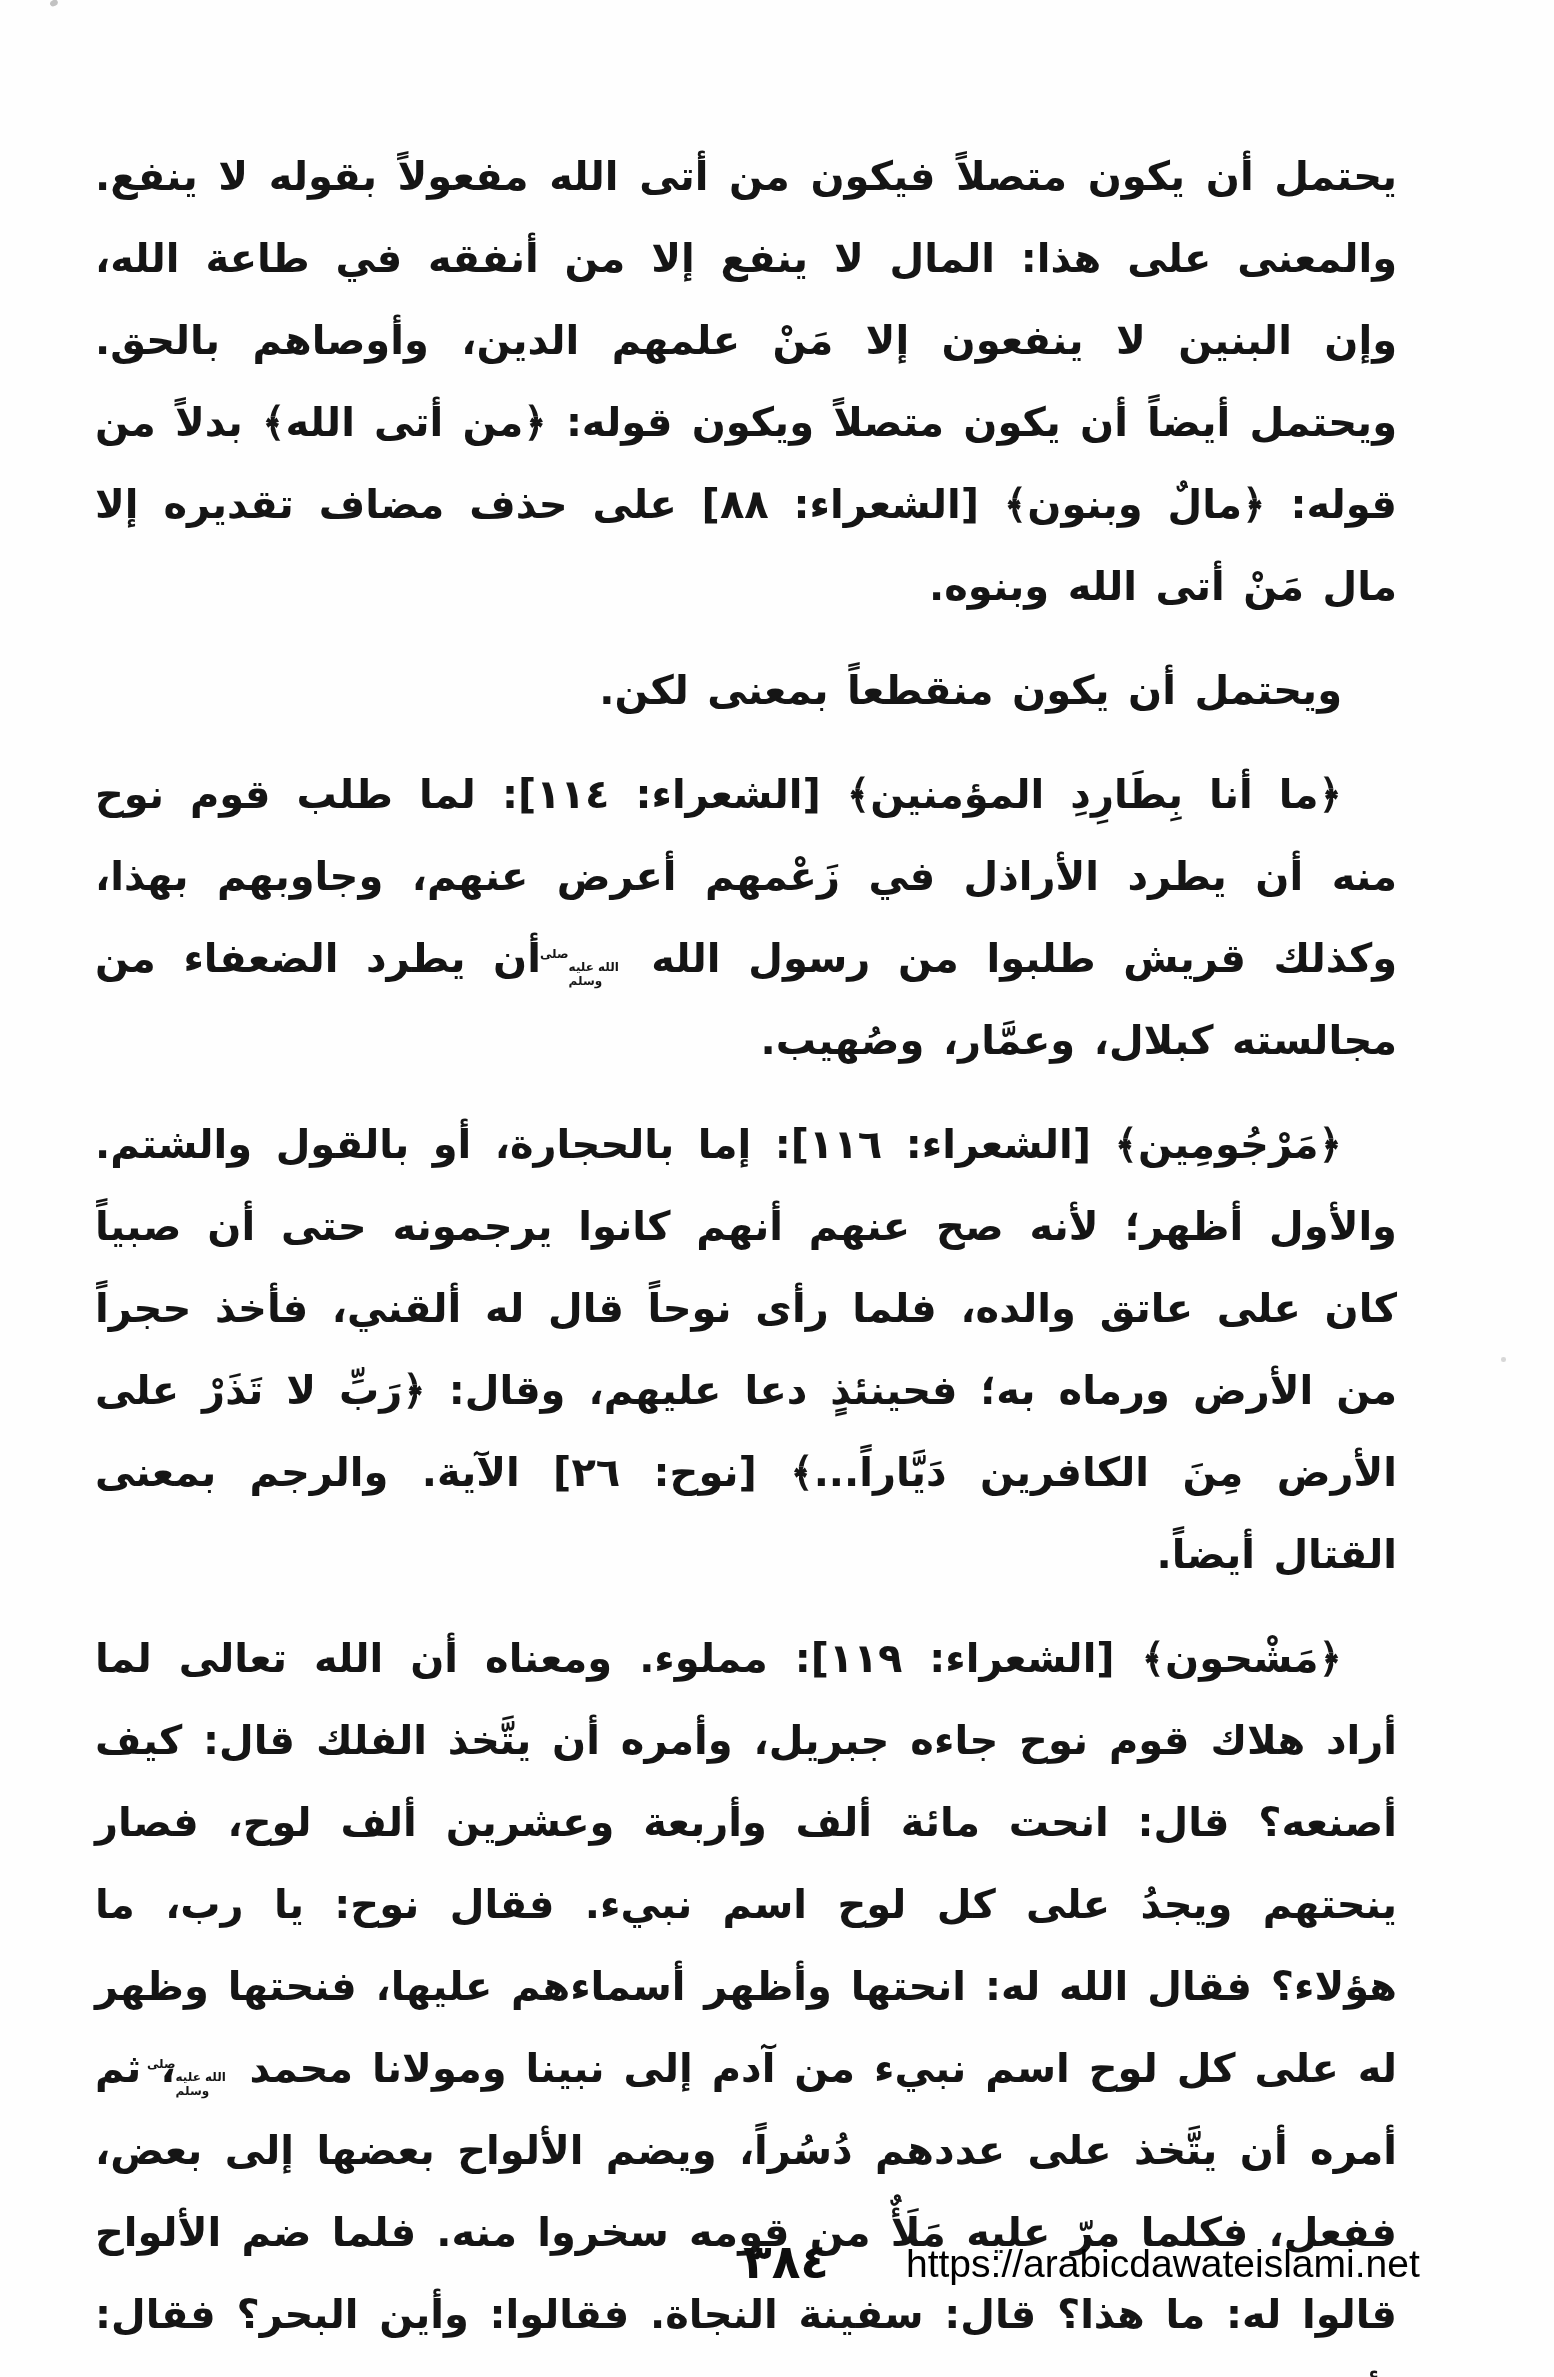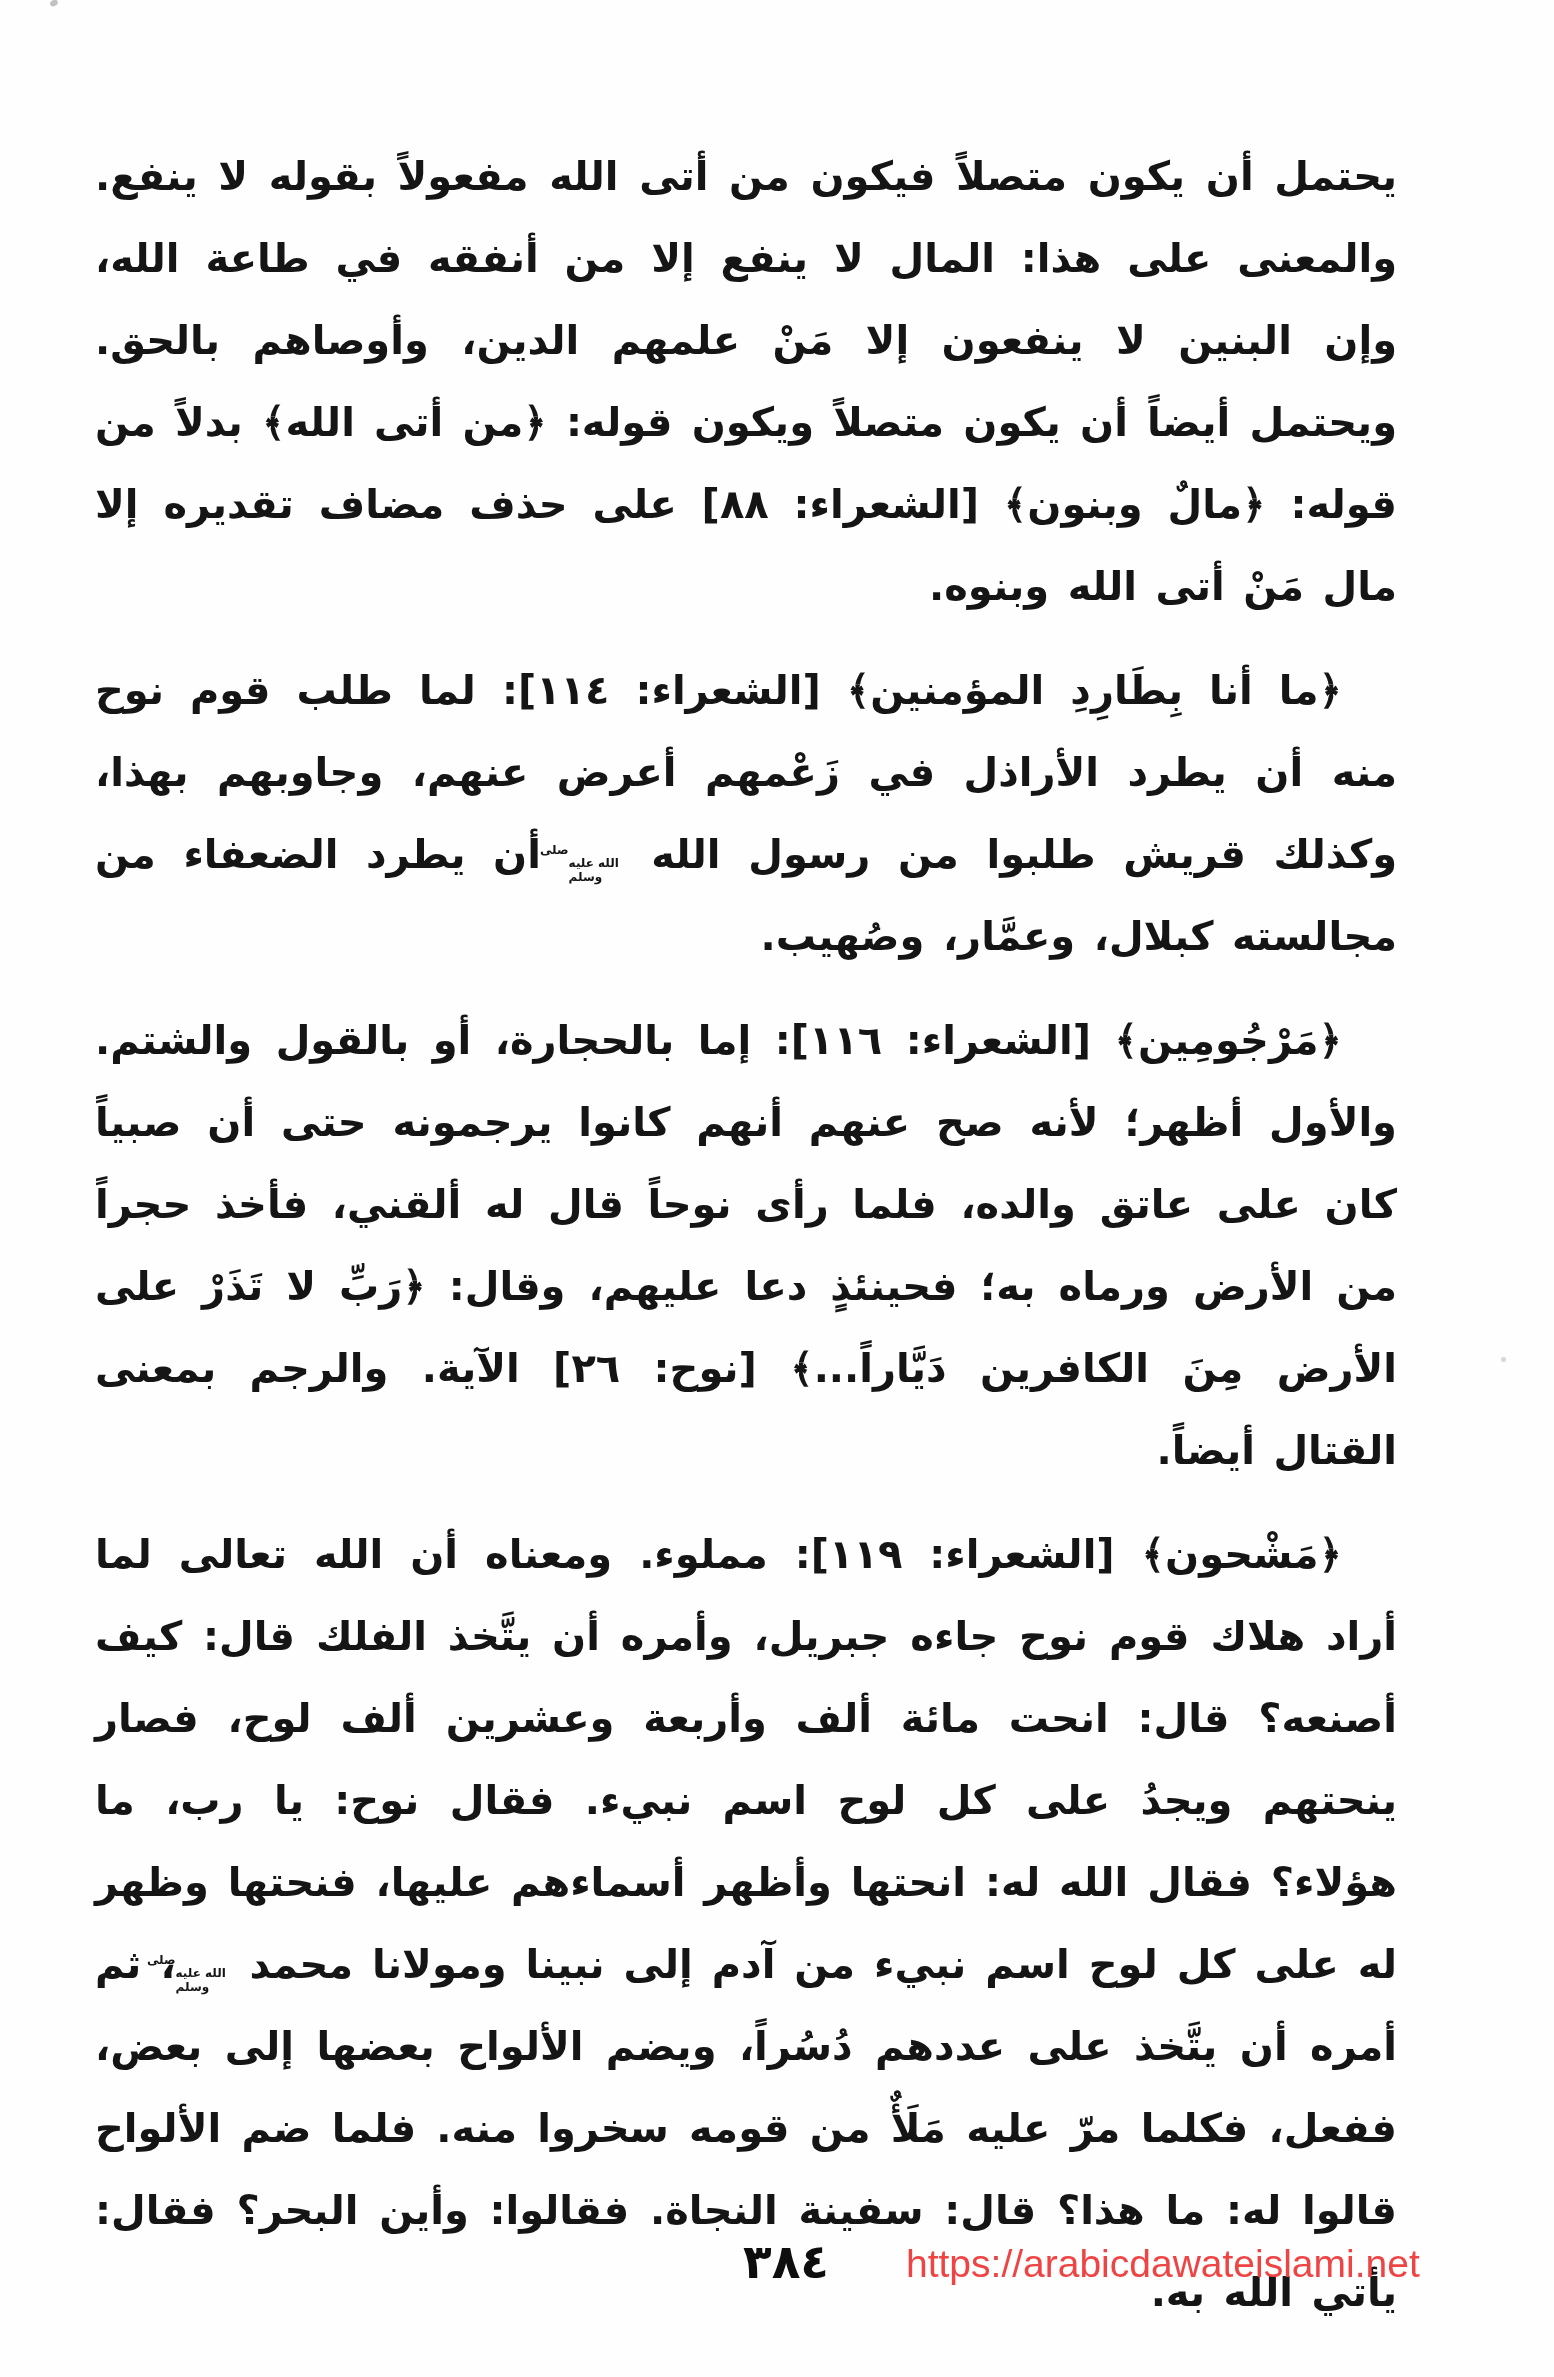--- a/index.html
+++ b/index.html
@@ -97,27 +97,28 @@
   }
 </style>
 </head>
 <body>
 
 <div class="page">
 
   <main class="text-block">
 
   <p class="para"><span>يحتمل أن يكون متصلاً فيكون من أتى الله مفعولاً بقوله لا ينفع. والمعنى على هذا: المال لا ينفع إلا من أنفقه في طاعة الله، وإن البنين لا ينفعون إلا مَنْ علمهم الدين، وأوصاهم بالحق. ويحتمل أيضاً أن يكون متصلاً ويكون قوله: ﴿من أتى الله﴾ بدلاً من قوله: ﴿مالٌ وبنون﴾ [الشعراء: ٨٨] على حذف مضاف تقديره إلا مال مَنْ أتى الله وبنوه.</span></p>
+      <p class="para indent"><span>ويحتمل أن يكون منقطعاً بمعنى لكن.</span></p>
       <p class="para indent"><span>﴿ما أنا بِطَارِدِ المؤمنين﴾ [الشعراء: ١١٤]: لما طلب قوم نوح منه أن يطرد الأراذل في زَعْمهم أعرض عنهم، وجاوبهم بهذا، وكذلك قريش طلبوا من رسول الله </span><span class="honorific">صلى الله عليه وسلم</span><span> أن يطرد الضعفاء من مجالسته كبلال، وعمَّار، وصُهيب.</span></p>
       <p class="para indent"><span>﴿مَرْجُومِين﴾ [الشعراء: ١١٦]: إما بالحجارة، أو بالقول والشتم. والأول أظهر؛ لأنه صح عنهم أنهم كانوا يرجمونه حتى أن صبياً كان على عاتق والده، فلما رأى نوحاً قال له ألقني، فأخذ حجراً من الأرض ورماه به؛ فحينئذٍ دعا عليهم، وقال: ﴿رَبِّ لا تَذَرْ على الأرض مِنَ الكافرين دَيَّاراً...﴾ [نوح: ٢٦] الآية. والرجم بمعنى القتال أيضاً.</span></p>
       <p class="para indent"><span>﴿مَشْحون﴾ [الشعراء: ١١٩]: مملوء. ومعناه أن الله تعالى لما أراد هلاك قوم نوح جاءه جبريل، وأمره أن يتَّخذ الفلك قال: كيف أصنعه؟ قال: انحت مائة ألف وأربعة وعشرين ألف لوح، فصار ينحتهم ويجدُ على كل لوح اسم نبيء. فقال نوح: يا رب، ما هؤلاء؟ فقال الله له: انحتها وأظهر أسماءهم عليها، فنحتها وظهر له على كل لوح اسم نبيء من آدم إلى نبينا ومولانا محمد </span><span class="honorific">صلى الله عليه وسلم</span><span>، ثم أمره أن يتَّخذ على عددهم دُسُراً، ويضم الألواح بعضها إلى بعض، ففعل، فكلما مرّ عليه مَلَأٌ من قومه سخروا منه. فلما ضم الألواح قالوا له: ما هذا؟ قال: سفينة النجاة. فقالوا: وأين البحر؟ فقال: يأتي الله به.</span></p>
     </main>
 
   <div class="speck speck-1"></div>
   <div class="speck speck-2"></div>
 
   <footer>
     <div class="page-number">٣٨٤</div>
-    <div class="watermark" style="color: #ef4444;">https://arabicdawateislami.net</div>
+    <div class="watermark" style="color: #000000;">https://arabicdawateislami.net</div>
   </footer>
 
 </div>
 
 
 </body></html>

